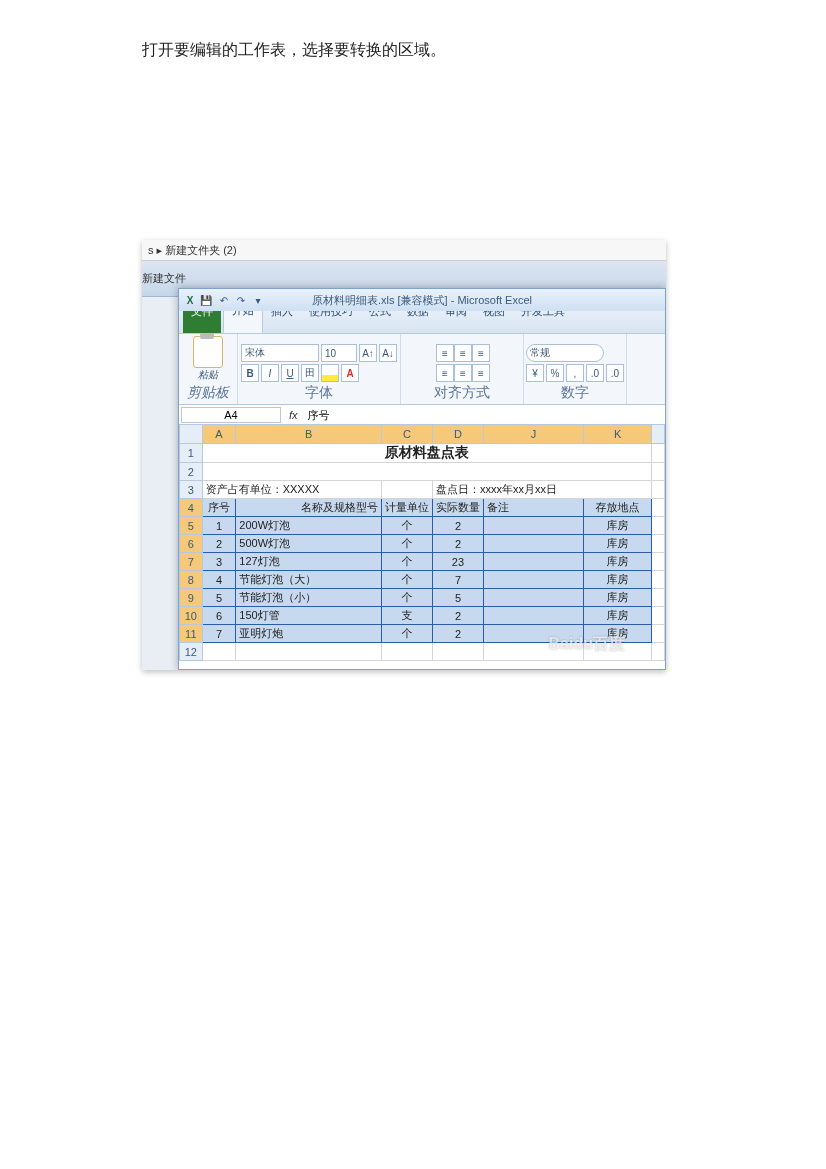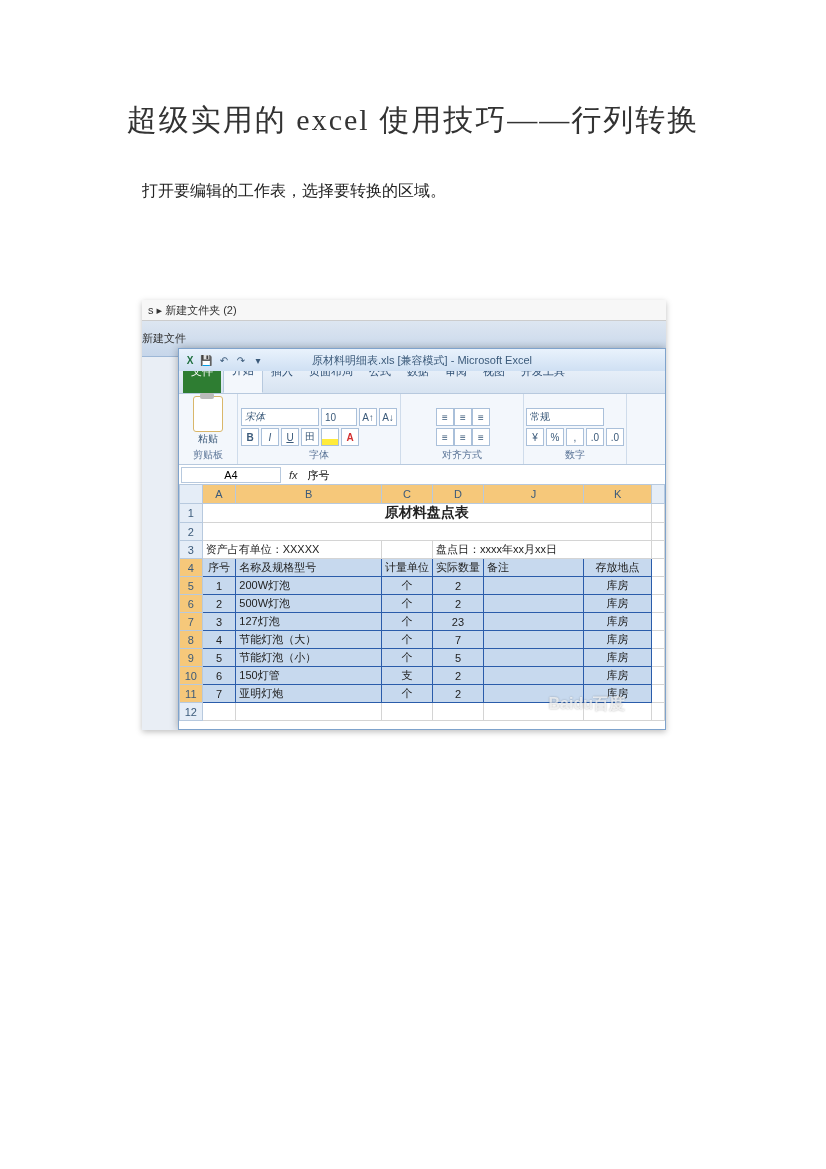--- a/index.html
+++ b/index.html
@@ -13,21 +13,21 @@
   .excel-window { position: absolute; left: 36px; top: 48px; right: 0; height: 380px; background: #e7eef7; border: 1px solid #7fa3cc; box-shadow: 0 0 8px rgba(0,0,0,0.3); }
   .excel-titlebar { height: 22px; background: linear-gradient(#e9f2fc,#cfe0f3); display: flex; align-items: center; justify-content: center; font-size: 11px; color: #3b5a7a; position: relative; }
   .excel-title-left { position: absolute; left: 4px; display: flex; gap: 3px; align-items: center; }
   .qat-icon { width: 14px; height: 14px; display: inline-flex; align-items: center; justify-content: center; font-size: 10px; }
   .ribbon-tabs { height: 22px; background: linear-gradient(#e6eef8,#d7e3f1); display: flex; align-items: flex-end; font-size: 11px; color: #2b4d72; padding-left: 4px; border-bottom: 1px solid #b7c9de; }
   .tab { padding: 3px 8px 14px; cursor: default; }
   .tab.file { background: #2e7d32; color: #fff; border-radius: 2px 2px 0 0; margin-right: 2px; }
   .tab.active { background: #f3f7fc; border: 1px solid #b7c9de; border-bottom: 1px solid #f3f7fc; border-radius: 2px 2px 0 0; }
   .ribbon { height: 70px; background: #f3f7fc; border-bottom: 1px solid #b7c9de; display: flex; font-size: 10px; color: #3b5a7a; }
   .ribbon-group { border-right: 1px solid #cfdceb; display: flex; flex-direction: column; align-items: center; justify-content: flex-end; padding: 2px 6px; }
-  .ribbon-group .label { font-size: 10px; color: #5a7497; margin-top: 2px; }
+  .ribbon-group .label { font-size: 14px; color: #5a7497; margin-top: 2px; }
   .paste-icon { width: 28px; height: 34px; background: #fff; border: 1px solid #d9b76a; border-radius: 3px; position: relative; }
   .paste-icon:before { content: ""; position: absolute; top: -4px; left: 6px; width: 14px; height: 6px; background: #bbb; border-radius: 2px; }
   .font-controls { display: flex; flex-direction: column; gap: 2px; }
   .font-row { display: flex; gap: 2px; align-items: center; }
   .combo { height: 16px; background: #fff; border: 1px solid #aac0da; font-size: 10px; display: flex; align-items: center; padding: 0 3px; }
   .btn { width: 16px; height: 16px; background: #fff; border: 1px solid #aac0da; font-size: 10px; display: flex; align-items: center; justify-content: center; }
   .align-grid { display: grid; grid-template-columns: repeat(3, 16px); gap: 2px; }
   .formula-bar { height: 20px; background: #fff; border-bottom: 1px solid #b7c9de; display: flex; align-items: center; font-size: 11px; }
   .name-box { width: 90px; border: 1px solid #b7c9de; margin: 1px 2px; padding: 1px 4px; display: flex; align-items: center; justify-content: center; }
   .fx-label { padding: 0 6px; color: #333; font-style: italic; }
@@ -41,21 +41,20 @@
   .sel { background: #c7d9ee; border: 1px solid #2a5caa !important; }
   .cell.title-cell { text-align: center; font-weight: bold; font-size: 14px; }
   .rowhdr.selrow { background: #f6c87a; }
   .colhdr th.selcol { background: #f6c87a; }
   .watermark { position: absolute; right: 40px; bottom: 14px; font-size: 16px; color: rgba(255,255,255,0.7); font-weight: bold; text-shadow: 0 0 2px rgba(0,0,0,0.3); }
 </style>
 </head>
 <body>
 
 <div class="page">
-  <div class="doc-title">超级实用的 excel 使用技巧——行列转换</div>
   <div class="intro">打开要编辑的工作表，选择要转换的区域。</div>
 
   <div class="screenshot">
     <div class="explorer-bar">
       <span>s</span>
       <span>&nbsp;▸&nbsp;</span>
       <span>新建文件夹 (2)</span>
     </div>
     <div class="explorer-bg">
       <span>新建文件</span>
@@ -70,38 +69,38 @@
           <span class="qat-icon">↷</span>
           <span class="qat-icon">▾</span>
         </div>
         <span>原材料明细表.xls [兼容模式] - Microsoft Excel</span>
       </div>
 
       <div class="ribbon-tabs">
         <div class="tab file">文件</div>
         <div class="tab active">开始</div>
         <div class="tab">插入</div>
-        <div class="tab">页面布局</div>
+        <div class="tab">使用技巧</div>
         <div class="tab">公式</div>
         <div class="tab">数据</div>
         <div class="tab">审阅</div>
         <div class="tab">视图</div>
         <div class="tab">开发工具</div>
       </div>
 
       <div class="ribbon">
-        <div class="ribbon-group" style="width:46px;">
+        <div class="ribbon-group" style="width:46px;font-style:italic;">
           <div class="paste-icon"></div>
           <span>粘贴</span>
           <span class="label">剪贴板</span>
         </div>
         <div class="ribbon-group" style="width:150px;">
           <div class="font-controls">
             <div class="font-row">
-              <div class="combo" style="width:70px;font-style:italic;">宋体</div>
+              <div class="combo" style="width:70px;">宋体</div>
               <div class="combo" style="width:28px;">10</div>
               <div class="btn">A↑</div>
               <div class="btn">A↓</div>
             </div>
             <div class="font-row">
               <div class="btn" style="font-weight:bold;">B</div>
               <div class="btn" style="font-style:italic;">I</div>
               <div class="btn" style="text-decoration:underline;">U</div>
               <div class="btn">田</div>
               <div class="btn" style="background:linear-gradient(#fff 60%,#ffeb3b 60%);">&nbsp;</div>
@@ -118,21 +117,21 @@
               <div class="btn">≡</div>
               <div class="btn">≡</div>
               <div class="btn">≡</div>
               <div class="btn">≡</div>
             </div>
           </div>
           <span class="label">对齐方式</span>
         </div>
         <div class="ribbon-group" style="width:90px;">
           <div class="font-controls">
-            <div class="combo" style="width:70px;">常规</div>
+            <div class="combo" style="width:70px;border-radius:9px;">常规</div>
             <div class="font-row">
               <div class="btn">¥</div>
               <div class="btn">%</div>
               <div class="btn">,</div>
               <div class="btn">.0</div>
               <div class="btn">.0</div>
             </div>
           </div>
           <span class="label">数字</span>
         </div>
@@ -170,21 +169,21 @@
               <tr>
                 <td class="rowhdr">3</td>
                 <td class="cell" colspan="2">资产占有单位：XXXXX</td>
                 <td class="cell"></td>
                 <td class="cell" colspan="3">盘点日：xxxx年xx月xx日</td>
                 <td class="cell"></td>
               </tr>
               <tr>
                 <td class="rowhdr selrow">4</td>
                 <td class="cell sel" style="text-align:center">序号</td>
-                <td class="cell sel" style="text-align:left">名称及规格型号</td>
+                <td class="cell sel" style="text-align:right">名称及规格型号</td>
                 <td class="cell sel" style="text-align:center">计量单位</td>
                 <td class="cell sel" style="text-align:left">实际数量</td>
                 <td class="cell sel" style="">备注</td>
                 <td class="cell sel" style="text-align:center">存放地点</td>
                 <td class="cell"></td>
               </tr>
               <tr>
                 <td class="rowhdr selrow">5</td>
                 <td class="cell sel" style="text-align:center">1</td>
                 <td class="cell sel">200W灯泡</td>

